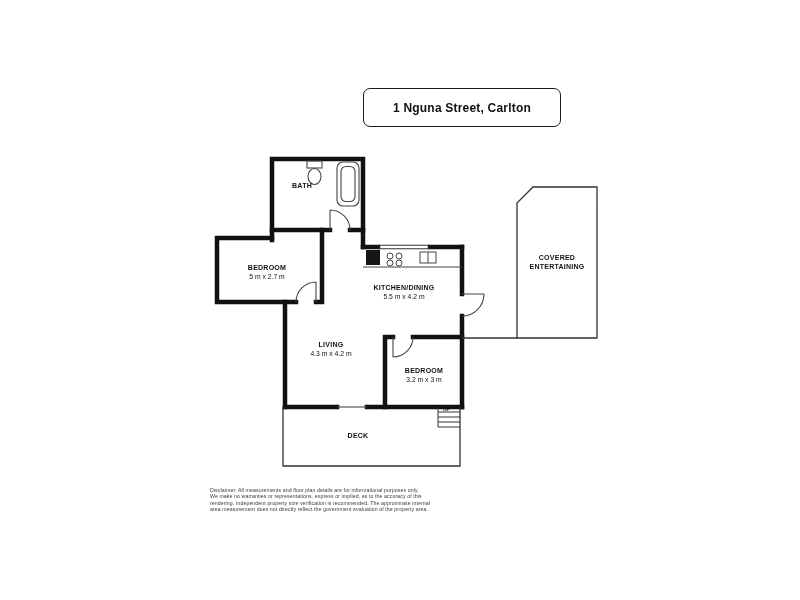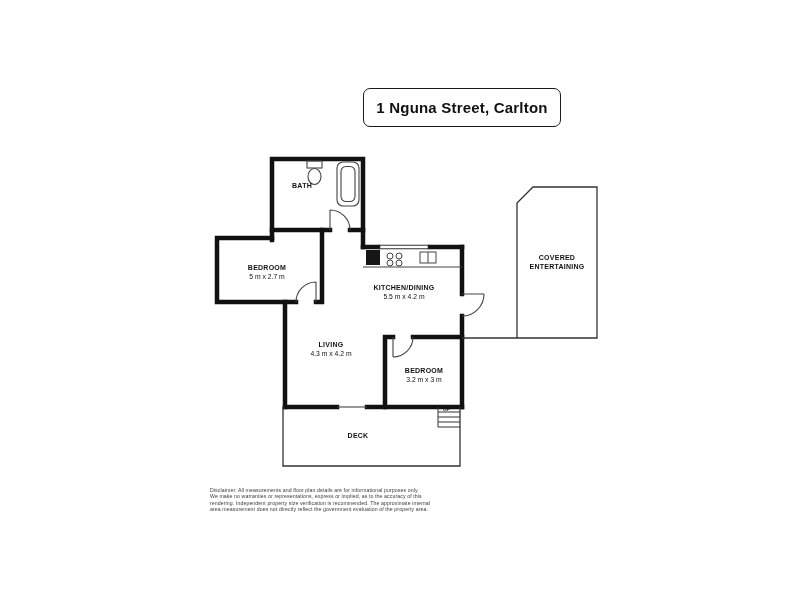--- a/index.html
+++ b/index.html
@@ -6,21 +6,21 @@
   .canvas{
     position:relative;width:800px;height:600px;background:#ffffff;
     font-family:"Liberation Sans", sans-serif;overflow:hidden;color:#111;
   }
   .plan-svg{position:absolute;left:0;top:0;}
   .title-box{
     position:absolute;left:363px;top:88px;width:196px;height:37px;
     border:1.6px solid #1b1b1b;border-radius:7px;background:#fff;
     display:flex;align-items:center;justify-content:center;
   }
-  .title-text{font-weight:bold;font-size:15px;letter-spacing:.2px;color:#111;}
+  .title-text{font-weight:bold;font-size:12px;letter-spacing:.2px;color:#111;}
   .room-label{
     position:absolute;transform:translateX(-50%);text-align:center;
     color:#111;white-space:nowrap;
   }
   .room-label.wrap{white-space:normal;width:72px;}
   .room-name{display:block;font-weight:bold;font-size:7px;letter-spacing:.25px;line-height:9px;}
   .room-dims{display:block;font-size:6.8px;line-height:9px;}
   .up-label{position:absolute;left:443px;top:406px;font-size:5px;font-weight:bold;color:#111;}
   .disclaimer{
     position:absolute;left:210px;top:487px;font-size:5.2px;line-height:6.3px;

